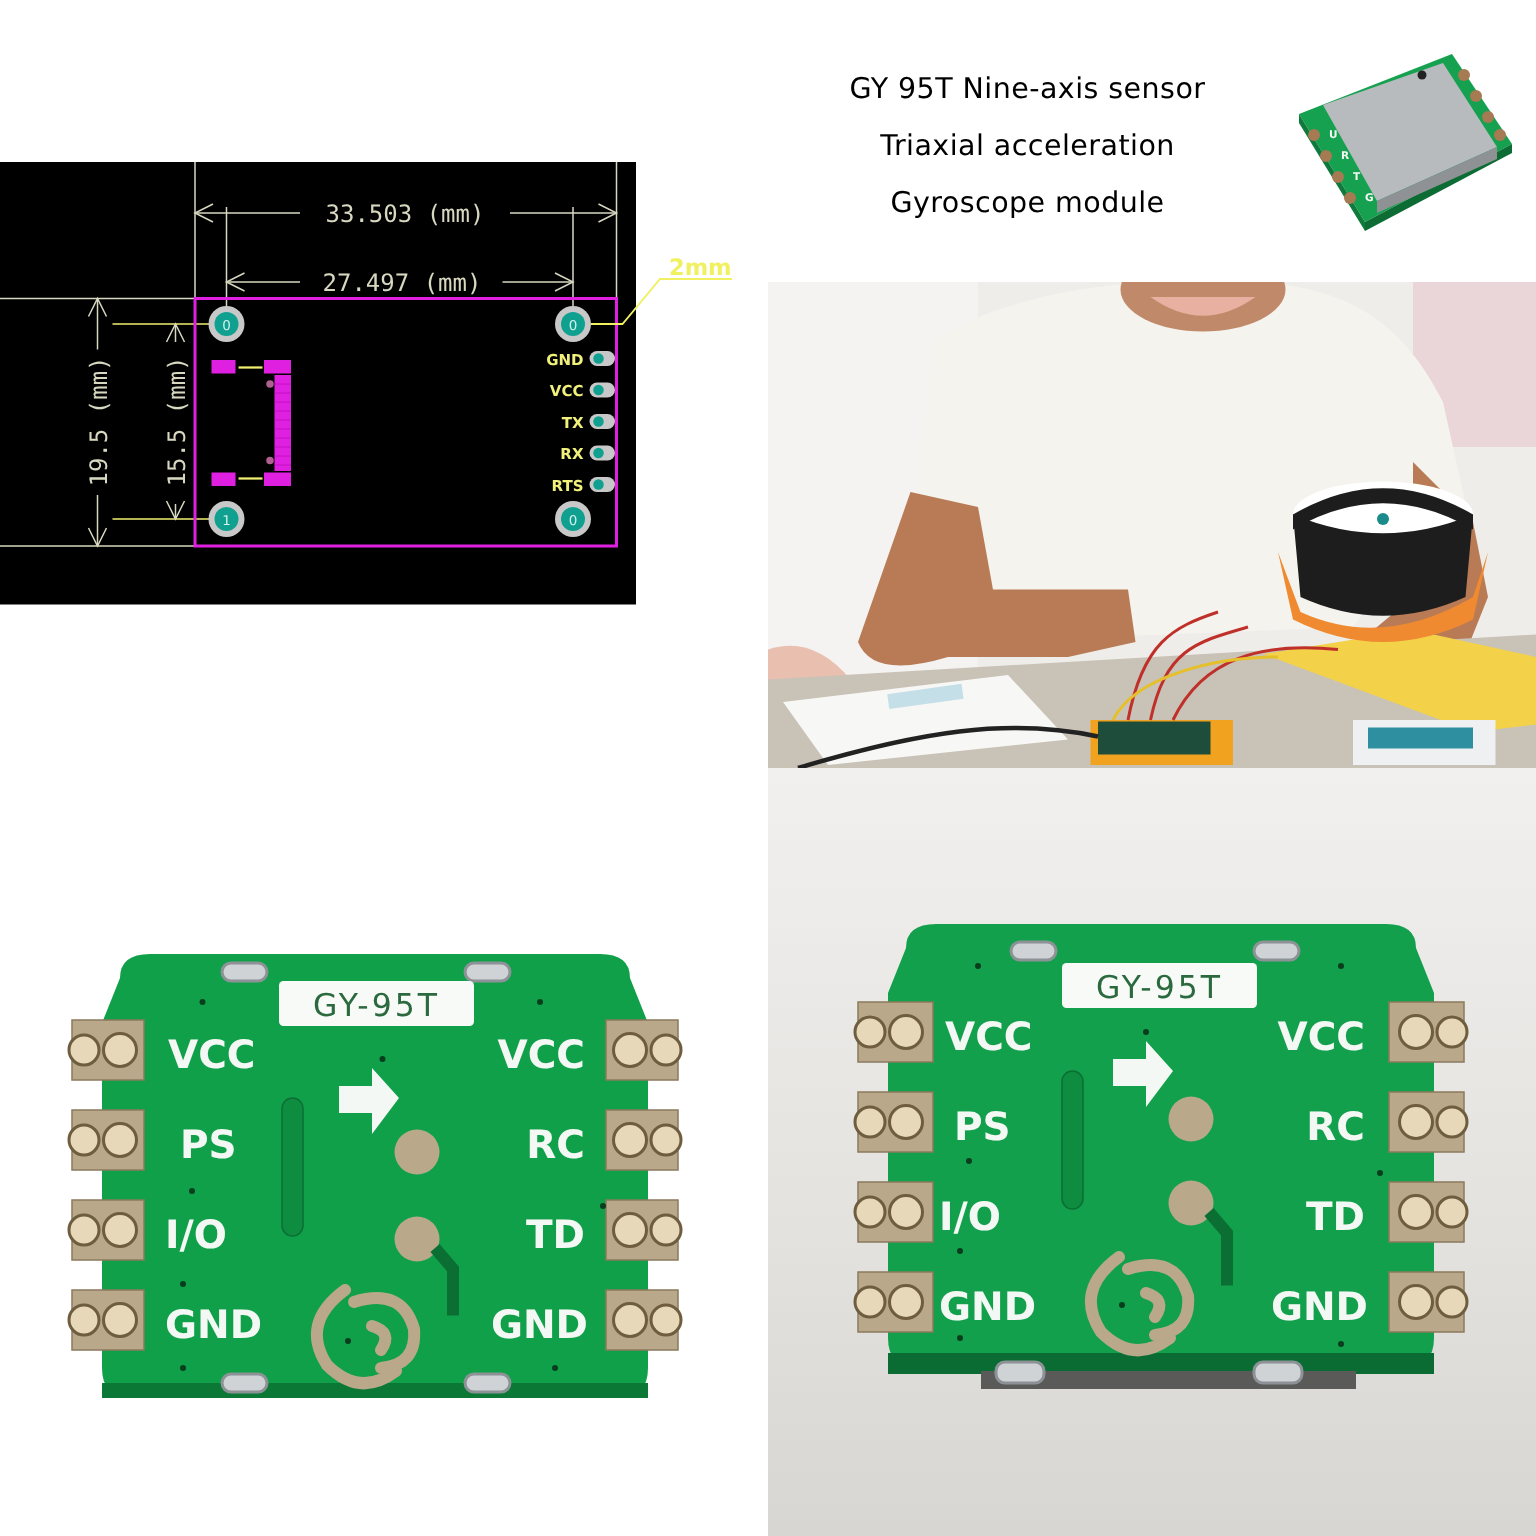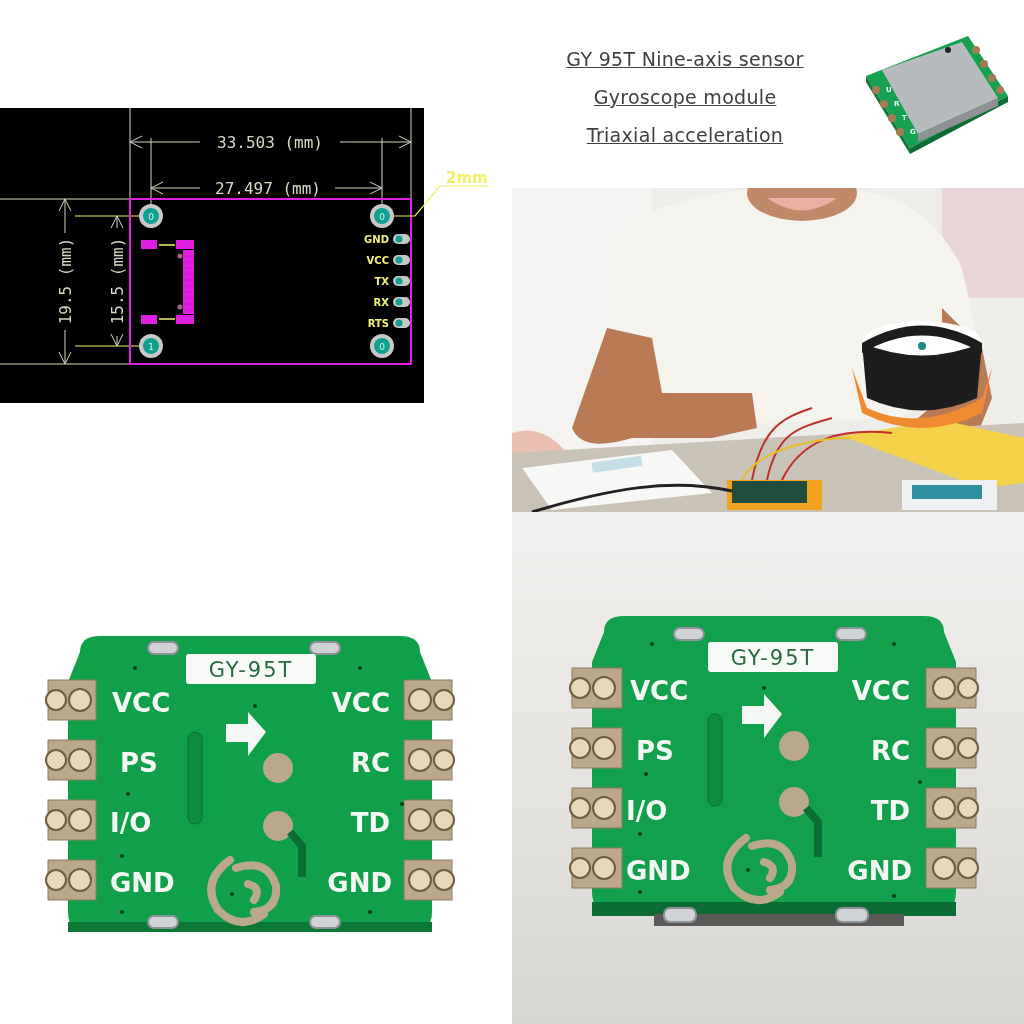--- a/index.html
+++ b/index.html
@@ -8,21 +8,21 @@
 
   
   .pcb-drawing { position: absolute; left: 0; top: 108px; width: 424px; height: 295px; background: #000; }
   .pcb-drawing svg { position: absolute; left: 0; top: 0; }
   .dim-text { font-family: "DejaVu Sans Mono", monospace; fill: #d8d8c0; font-size: 16px; }
   .pin-label { font-family: "DejaVu Sans", sans-serif; font-weight: bold; fill: #f0f07a; font-size: 10px; }
   .callout { font-family: "DejaVu Sans", sans-serif; font-weight: bold; fill: #f0f060; font-size: 15px; }
 
   
   .title-block { position: absolute; left: 530px; top: 40px; width: 310px; text-align: center; }
-  .title-line { font-family: "DejaVu Sans", sans-serif; font-size: 19px; color: #404040; line-height: 38px; letter-spacing: 0.3px; text-decoration: underline; }
+  .title-line { font-family: "DejaVu Sans", sans-serif; font-size: 19px; color: #000000; line-height: 38px; letter-spacing: 0.3px; }
   .chip-thumb { position: absolute; left: 858px; top: 28px; width: 156px; height: 128px; }
 
   
   .classroom-photo { position: absolute; left: 512px; top: 188px; width: 512px; height: 324px; overflow: hidden; background: #ecebe8; }
 
   
   .board-panel-left { position: absolute; left: 0; top: 512px; width: 512px; height: 512px; background: #ffffff; }
   .board-panel-right { position: absolute; left: 512px; top: 512px; width: 512px; height: 512px; background: linear-gradient(180deg, #f1f0ee 0%, #e4e2df 60%, #d8d6d3 100%); }
   .board { position: absolute; }
   .silk { font-family: "DejaVu Sans", sans-serif; font-weight: bold; fill: #f4f8f4; }
@@ -143,22 +143,22 @@
           <rect x="393" y="210" width="17" height="10" rx="5" fill="#c8c8c8"></rect>
           <circle cx="399" cy="215" r="3.5" fill="#10a090"></circle>
         <text class="pin-label" x="389" y="219" text-anchor="end">RTS</text>
         </g>
     </g>
   </svg>
 </div>
 
 <div class="title-block">
   <div class="title-line">GY 95T Nine-axis sensor</div>
+  <div class="title-line">Triaxial acceleration</div>
   <div class="title-line">Gyroscope module</div>
-  <div class="title-line">Triaxial acceleration</div>
 </div>
 
 <svg class="chip-thumb" viewBox="0 0 156 128">
   <polygon points="8,48 110,8 150,68 52,120" fill="#16a150"></polygon>
   <polygon points="8,48 52,120 52,126 8,54" fill="#0e7a3c"></polygon>
   <polygon points="52,120 150,68 150,74 52,126" fill="#0c6c34"></polygon>
   <polygon points="24,42 104,14 140,70 60,106" fill="#b8bbbd"></polygon>
   <polygon points="60,106 140,70 140,78 60,114" fill="#8e9294"></polygon>
   <circle cx="90" cy="22" r="3" fill="#222"></circle>
   <g fill="#a67a52">

